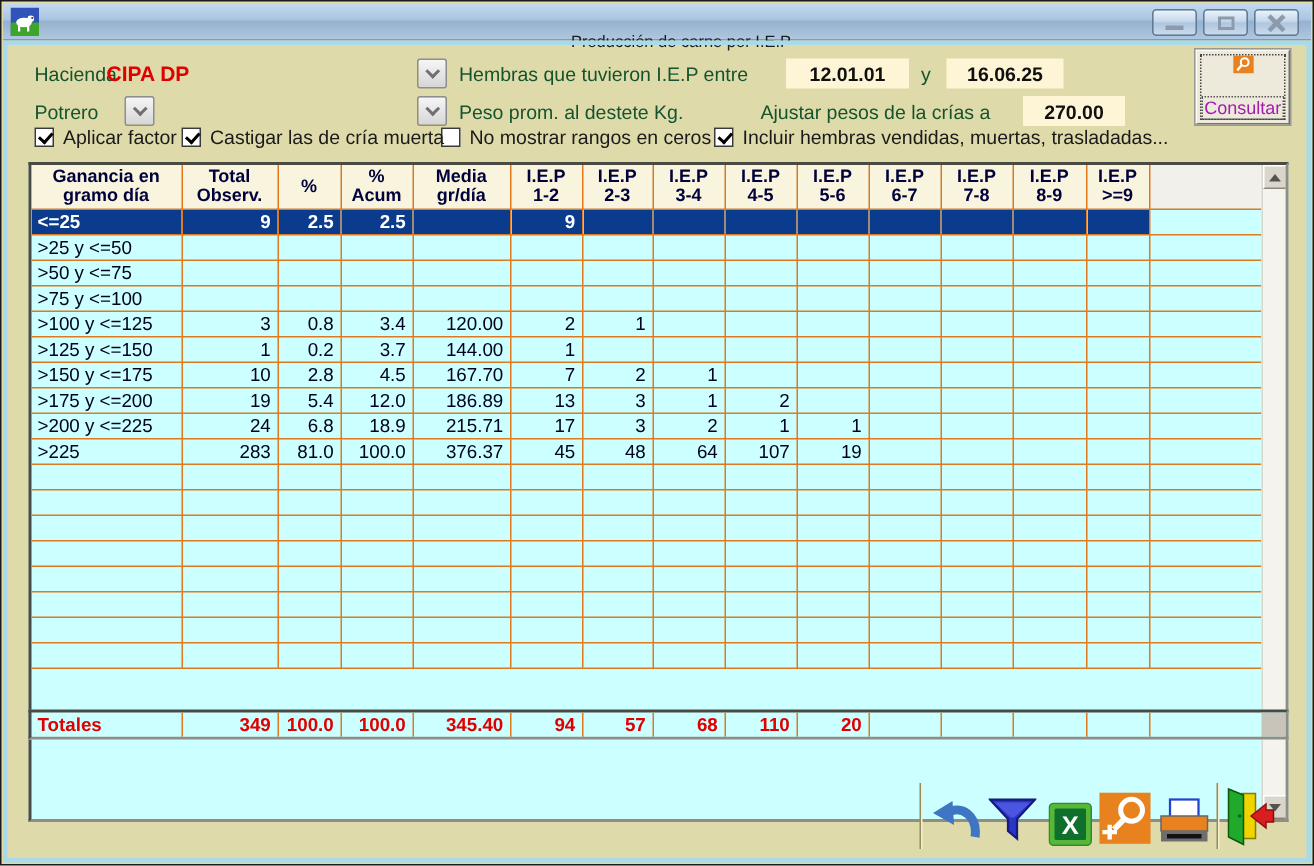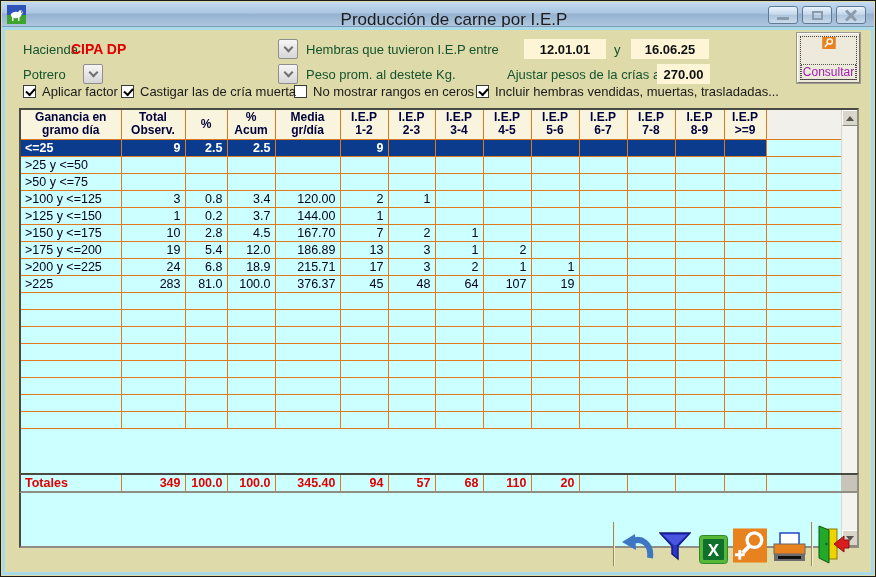--- a/index.html
+++ b/index.html
@@ -10,22 +10,22 @@
     overflow:hidden;
   }
   
   .window::after{content:"";position:absolute;left:1px;right:1px;top:26px;bottom:1px;
     border:3px solid #A9DAE9;pointer-events:none;z-index:50;}
   
   .titlebar{position:absolute;left:1px;right:1px;top:1px;height:25px;
     background:linear-gradient(180deg,#C3DAF0 0%,#ACC6E2 45%,#96B2CF 52%,#AFC7E0 100%);
     border-bottom:1px solid #7E9BB8;}
   .app-icon{position:absolute;left:5px;top:3px;width:19px;height:19px;display:block;}
-  .title-text{position:absolute;left:50%;top:8px;transform:translateX(-50%);
-    font-size:17px;color:#1c1c1c;white-space:nowrap;padding-left:32px;}
+  .title-text{position:absolute;left:50%;top:20px;transform:translateX(-50%);
+    font-size:11px;color:#1c1c1c;white-space:nowrap;padding-left:32px;}
   .winbtns{position:absolute;right:8px;top:4px;display:flex;gap:4px;}
   .winbtn{width:30px;height:18px;border:1px solid #5F7A93;border-radius:3px;padding:0;
     background:linear-gradient(180deg,#EAF3FC 0%,#C6D8EB 45%,#AFC6DD 52%,#CBDAEC 100%);
     display:flex;align-items:center;justify-content:center;cursor:default;}
   .g-min{width:12px;height:3px;background:#8C9BAC;margin-top:7px;}
   .g-max{width:11px;height:9px;border:2px solid #8C9BAC;}
   .g-close{position:relative;width:12px;height:12px;}
   .g-close::before,.g-close::after{content:"";position:absolute;left:-1px;top:5px;width:14px;height:3px;background:#8C9BAC;}
   .g-close::before{transform:rotate(45deg);}
   .g-close::after{transform:rotate(-45deg);}
@@ -134,21 +134,21 @@
 
   <span class="lbl-txt" style="left:22px;top:66px">Potrero</span>
   <button class="combo" style="left:82px;top:63px">
       <span class="chev"></span>
     </button>
   <button class="combo" style="left:277px;top:63px">
       <span class="chev"></span>
     </button>
   <span class="lbl-txt" style="left:305px;top:66px">Peso prom. al destete Kg.</span>
   <span class="lbl-txt" style="left:506px;top:66px">Ajustar pesos de la crías a</span>
-  <input class="field" style="left: 656px; top: 63px; width: 53px;" value="270.00">
+  <input class="field" style="left: 681px; top: 63px; width: 68px;" value="270.00">
 
   <label class="checkbox" style="left:22px;top:83px">
     <span class="cbox checked"></span>
     <span>Aplicar factor</span>
   </label>
   <label class="checkbox" style="left:293px;top:83px">
     <span class="cbox"></span>
     <span>No mostrar rangos en ceros</span>
   </label>
   <label class="checkbox" style="left:120px;top:83px">
@@ -242,20 +242,37 @@
               <td class="num"></td>
               <td class="num"></td>
               <td class="num"></td>
               <td class="num"></td>
               <td class="num"></td>
               <td class="num"></td>
               <td class="filler"></td>
             </tr>
             <tr>
               <td class="lbl">&gt;50 y &lt;=75</td>
+              <td class="num"></td>
+              <td class="num"></td>
+              <td class="num"></td>
+              <td class="num"></td>
+              <td class="num"></td>
+              <td class="num"></td>
+              <td class="num"></td>
+              <td class="num"></td>
+              <td class="num"></td>
+              <td class="num"></td>
+              <td class="num"></td>
+              <td class="num"></td>
+              <td class="num"></td>
+              <td class="filler"></td>
+            </tr>
+            <tr>
+              <td class="lbl">&gt;75 y &lt;=100</td>
               <td class="num"></td>
               <td class="num"></td>
               <td class="num"></td>
               <td class="num"></td>
               <td class="num"></td>
               <td class="num"></td>
               <td class="num"></td>
               <td class="num"></td>
               <td class="num"></td>
               <td class="num"></td>

